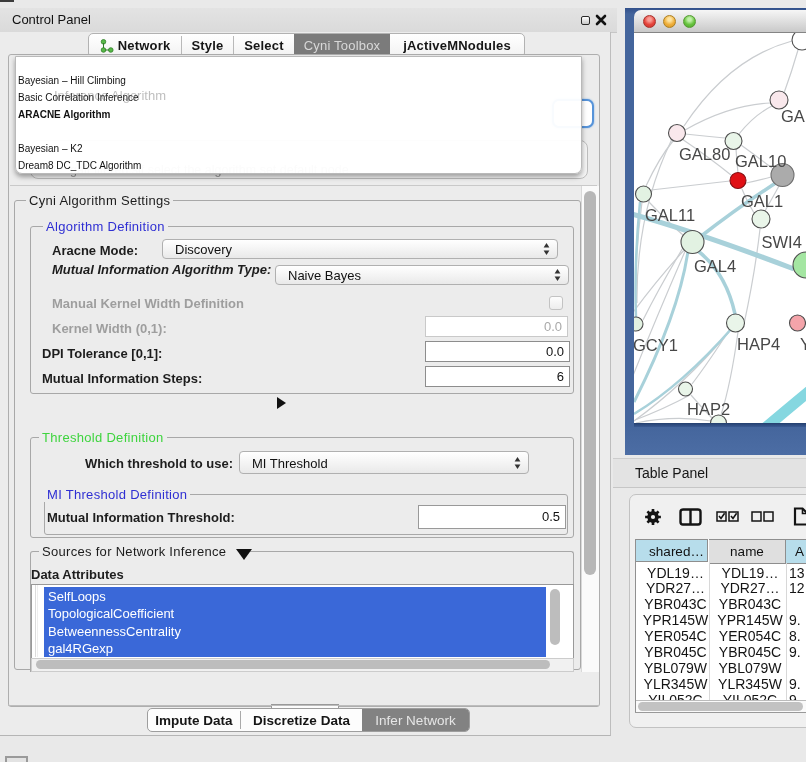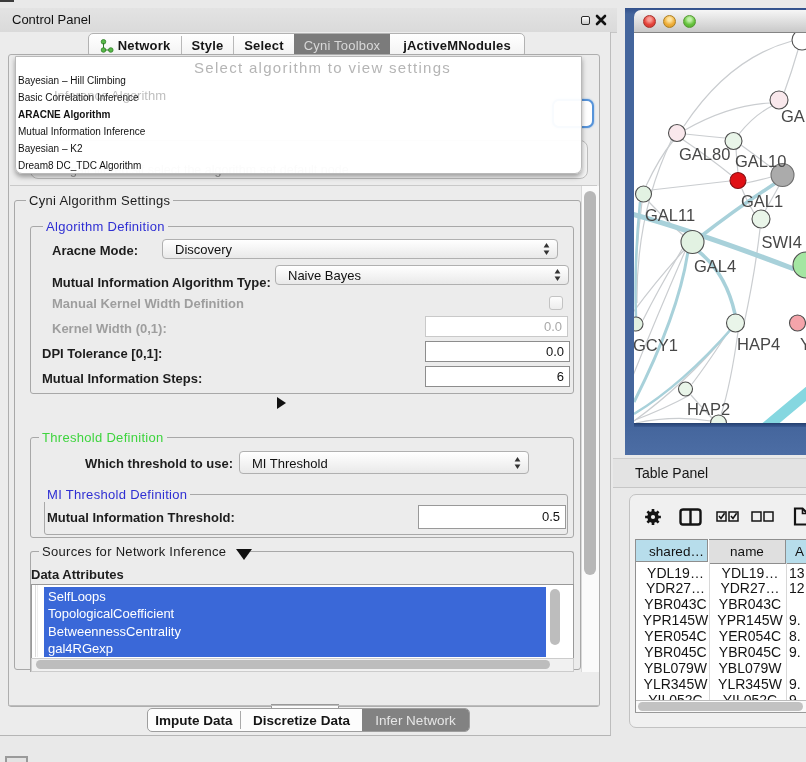--- a/index.html
+++ b/index.html
@@ -53,26 +53,24 @@
 </div>
 
 <div class="abs" style="left:8px;top:54px;width:590px;height:651px;border:1px solid #aeaeae;border-radius:3px;background:#ececec;"></div>
 
 <div class="abs" style="left:552px;top:99px;width:38px;height:25px;border:2.5px solid #5693d9;border-radius:7px;background:#fff;box-shadow:0 0 2px #7aabe0;"></div>
 
 <div class="abs" style="left:30px;top:140px;width:556px;height:37px;border:1px solid #bdbdbd;border-radius:8px;background:#f4f4f4;"></div>
 <div class="abs" style="left:70px;top:163px;font-size:12.5px;color:#9a9a9a;white-space:nowrap;">galFiltered.sif select the algorithm set default node</div>
 
 <div class="abs" style="left:15px;top:56px;width:565px;height:116px;background:rgba(255,255,255,0.96);border:1px solid #b9b9b9;border-radius:0 0 7px 7px;box-shadow:0 3px 5px rgba(0,0,0,0.35);">
-  <div class="abs" style="left:178px;top:2px;font-size:15px;letter-spacing:1.3px;color:#b5b5b5;white-space:nowrap;">Select algorithm to view settings</div>
   <div class="ditem" style="top:18px;">Bayesian – Hill Climbing</div>
   <div class="ditem" style="top:34.9px;">Basic Correlation Inference</div>
   <div class="abs" style="left:38px;top:31px;font-size:13px;color:rgba(110,110,110,0.45);white-space:nowrap;">Inference Algorithm</div>
   <div class="ditem b" style="top:51.8px;">ARACNE Algorithm</div>
-  <div class="ditem" style="top:68.7px;">Mutual Information Inference</div>
   <div class="ditem" style="top:85.6px;">Bayesian – K2</div>
   <div class="ditem" style="top:102.5px;">Dream8 DC_TDC Algorithm</div>
 </div>
 
 <div class="abs" style="left:10px;top:185px;width:587px;height:1px;background:#c9c9c9;"></div>
 
 <div class="grp" style="left:14px;top:200px;width:565px;height:468px;"></div>
 <div class="gt" style="left:26px;top:193px;color:#1c1c1c;">Cyni Algorithm Settings</div>
 
 <div class="grp" style="left:30px;top:226px;width:542px;height:166px;"></div>
@@ -80,21 +78,21 @@
 
 <div class="lbl" style="left:52px;top:243px;">Aracne Mode:</div>
 <div class="combo" style="left:162px;top:239px;width:394px;height:18px;">
       <span class="ct">Discovery</span>
       <svg class="carr" viewBox="0 0 7 12">
         <path d="M3.5 0 L6.4 4.4 L0.6 4.4 Z" fill="#333"></path>
         <path d="M3.5 12 L6.4 7.6 L0.6 7.6 Z" fill="#333"></path>
       </svg>
     </div>
 
-<div class="lbl" style="left:52px;top:275px;">Mutual Information Algorithm Type:</div>
+<div class="lbl" style="left:52px;top:262px;font-style:italic;">Mutual Information Algorithm Type:</div>
 <div class="combo" style="left:275px;top:265px;width:292px;height:18px;">
       <span class="ct">Naive Bayes</span>
       <svg class="carr" viewBox="0 0 7 12">
         <path d="M3.5 0 L6.4 4.4 L0.6 4.4 Z" fill="#333"></path>
         <path d="M3.5 12 L6.4 7.6 L0.6 7.6 Z" fill="#333"></path>
       </svg>
     </div>
 
 <div class="lbl dis" style="left:52px;top:296px;">Manual Kernel Width Definition</div>
 <div class="abs" style="left:549px;top:296px;width:12px;height:12px;border:1px solid #c3c3c3;border-radius:3px;background:linear-gradient(#fdfdfd,#ededed);"></div>

